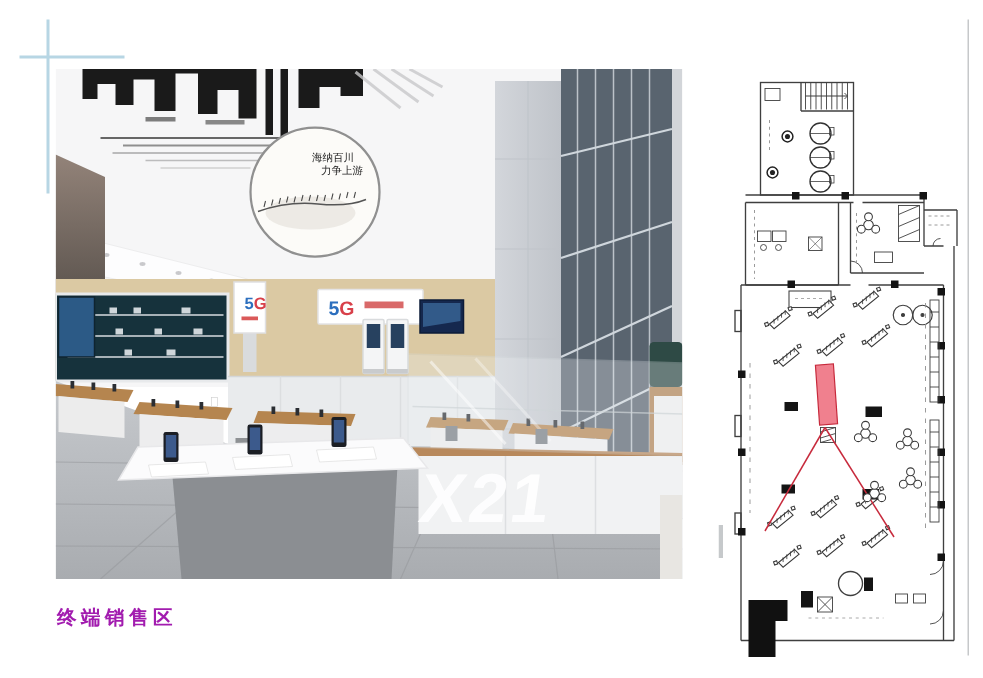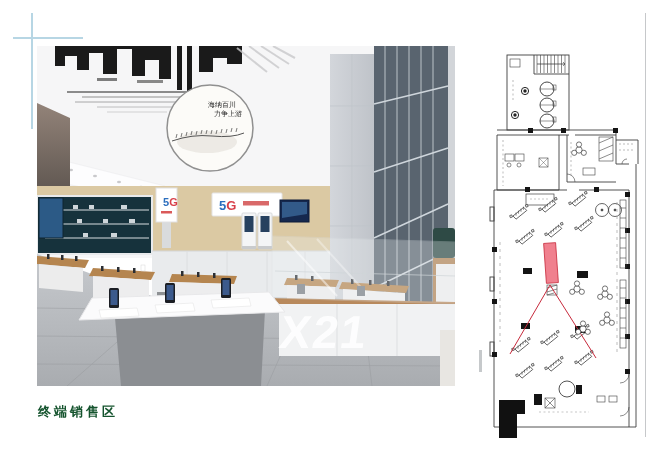--- a/index.html
+++ b/index.html
@@ -3,21 +3,21 @@
 <meta charset="utf-8">
 <style>
   html,body{margin:0;padding:0;background:#ffffff;}
   .stage{position:relative;width:655px;height:452px;background:#fff;overflow:hidden;
          font-family:"Liberation Sans",sans-serif;}
   .cross-v{position:absolute;left:31px;top:13px;width:2px;height:116px;background:#b7d6e4;}
   .cross-h{position:absolute;left:13px;top:37px;width:70px;height:2px;background:#b7d6e4;}
   .photo{position:absolute;left:37px;top:46px;width:418px;height:340px;overflow:hidden;}
   .plan{position:absolute;left:479px;top:42px;width:170px;height:400px;}
   .caption{position:absolute;left:38px;top:403px;font-size:13px;letter-spacing:3px;
-           color:#14532d;font-weight:bold;}
+           color:#a21caf;font-weight:bold;}
   .divider{position:absolute;left:645px;top:13px;width:1px;height:424px;background:#c6c8ca;}
 </style>
 </head>
 <body>
 
 <div class="stage">
 
   <div class="cross-v"></div>
   <div class="cross-h"></div>
 

